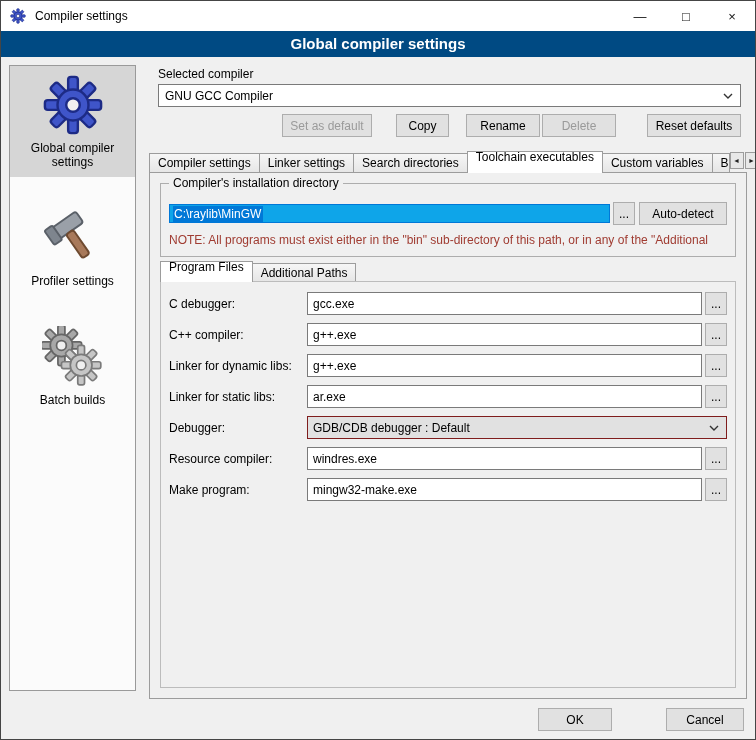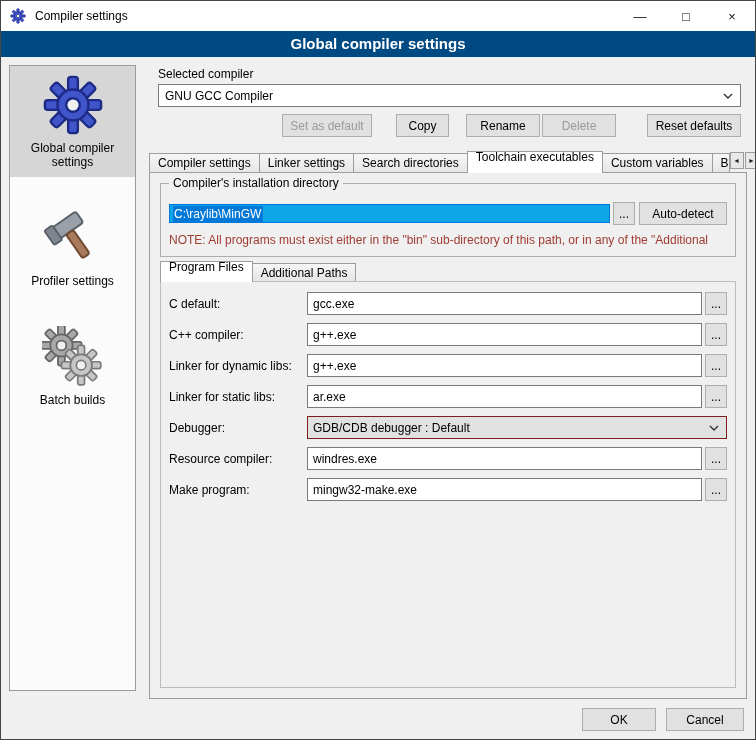--- a/index.html
+++ b/index.html
@@ -96,21 +96,21 @@
   .frow-label{width:138px;flex:none;}
   .finput{
     flex:1;height:23px;box-sizing:border-box;border:1px solid #7a7a7a;background:#fff;
     display:flex;align-items:center;padding-left:5px;overflow:hidden;
   }
   .fselect{
     flex:1;height:23px;box-sizing:border-box;border:1px solid #7f1d1d;background:#e1e1e1;
     display:flex;align-items:center;padding-left:5px;
   }
   
-  .footer{position:absolute;right:11px;bottom:8px;display:flex;}
+  .footer{position:absolute;right:11px;bottom:8px;display:flex;gap:44px;}
   .btn-ok{width:74px;}
   .btn-cancel{width:78px;margin-left:10px;}
 </style>
 </head>
 <body>
 
 <svg width="0" height="0" style="position:absolute">
   <defs>
     <g id="gear">
       <rect x="27" y="3" width="10" height="58" rx="3"></rect>
@@ -231,21 +231,21 @@
         </div>
 
         <div class="inner-notebook">
           <div class="inner-strip">
             <div class="tab active">Program Files</div>
             <div class="tab">Additional Paths</div>
           </div>
           <div class="inner-panel">
 
             <div class="frow">
-              <div class="frow-label">C default:</div>
+              <div class="frow-label">C debugger:</div>
               <div class="finput">
                 <span>gcc.exe</span>
               </div>
               <button class="btn browse-btn">...</button>
             </div>
 
             <div class="frow">
               <div class="frow-label">C++ compiler:</div>
               <div class="finput">
                 <span>g++.exe</span>

